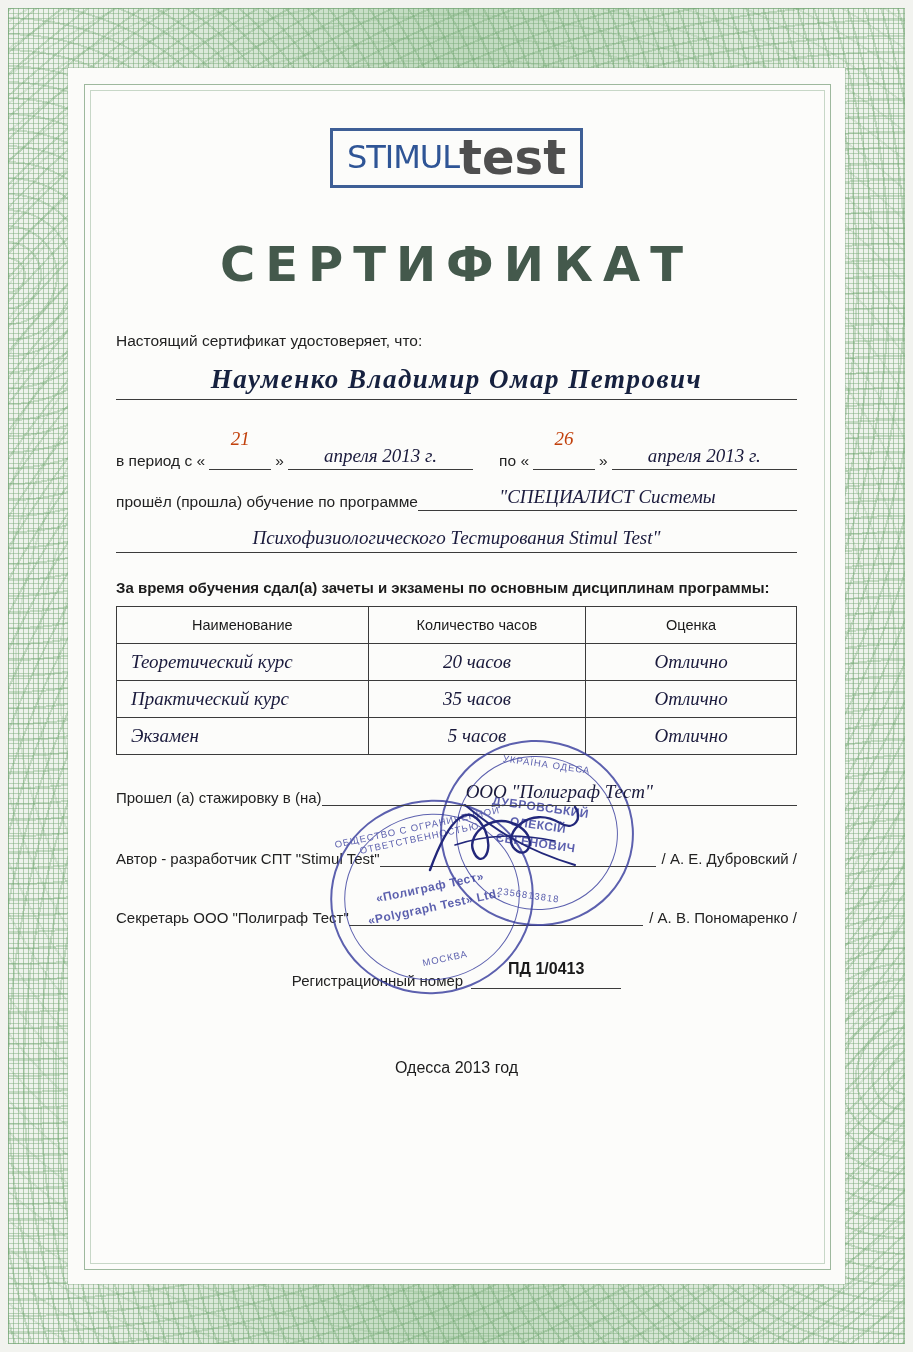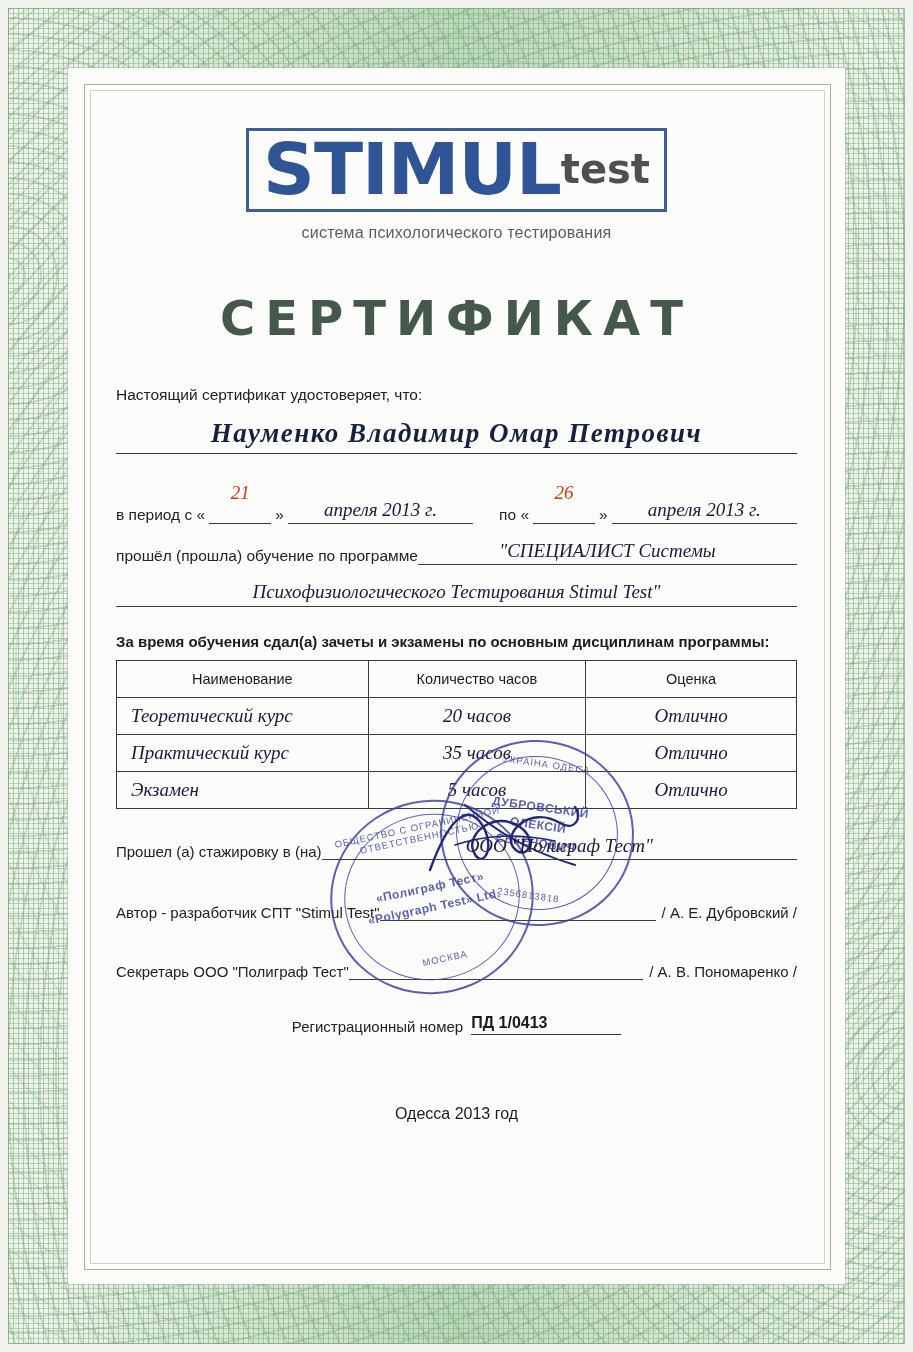--- a/index.html
+++ b/index.html
@@ -78,30 +78,30 @@
     text-align: center;
   }
   .logo {
     display: inline-block;
     border: 3px solid #3e5f96;
     padding: 2px 14px 4px 14px;
     line-height: 1;
   }
   .logo-stimul {
     font-family: "DejaVu Sans", sans-serif;
-    font-weight: bold;
-    font-size: 72px;
+    font-weight: normal;
+    font-size: 32px;
     letter-spacing: -1px;
     color: #2f5596;
     vertical-align: middle;
   }
   .logo-test {
     font-family: "DejaVu Sans", sans-serif;
     font-weight: bold;
-    font-size: 40px;
+    font-size: 48px;
     color: #4f4f4f;
     vertical-align: middle;
   }
   .logo-sub {
     margin-top: 12px;
     font-size: 16px;
     color: #5d5d5d;
     letter-spacing: 0.2px;
   }
 
@@ -258,24 +258,24 @@
   .reg-line {
     display: flex;
     justify-content: center;
     align-items: flex-end;
     margin-top: 34px;
     font-size: 15px;
   }
   .reg-line .reg-val {
     border-bottom: 1px solid #3b3b3b;
     width: 150px;
-    text-align: left;
+    text-align: center;
     font-weight: bold;
     font-size: 16px;
-    padding-bottom: 2px;
+    padding-bottom: 10px;
     margin-left: 8px;
     color: #1a1a1a;
   }
 
   .city {
     margin-top: 70px;
     text-align: center;
     font-size: 16px;
     color: #1c1c1c;
   }
@@ -346,21 +346,20 @@
   <div class="border-mask"></div>
   <div class="inner-frame"></div>
   <div class="inner-frame2"></div>
 
   <div class="content">
 
     <div class="logo-wrap">
       <div class="logo">
         <span class="logo-stimul">STIMUL</span><span class="logo-test">test</span>
       </div>
-      <div class="logo-sub">система психологического тестирования</div>
     </div>
 
     <div class="cert-title">СЕРТИФИКАТ</div>
 
     <div class="body-area">
 
       <div style="margin-top:4px;">Настоящий сертификат удостоверяет, что:</div>
 
       <div class="name-line">Науменко Владимир Омар Петрович</div>
 

